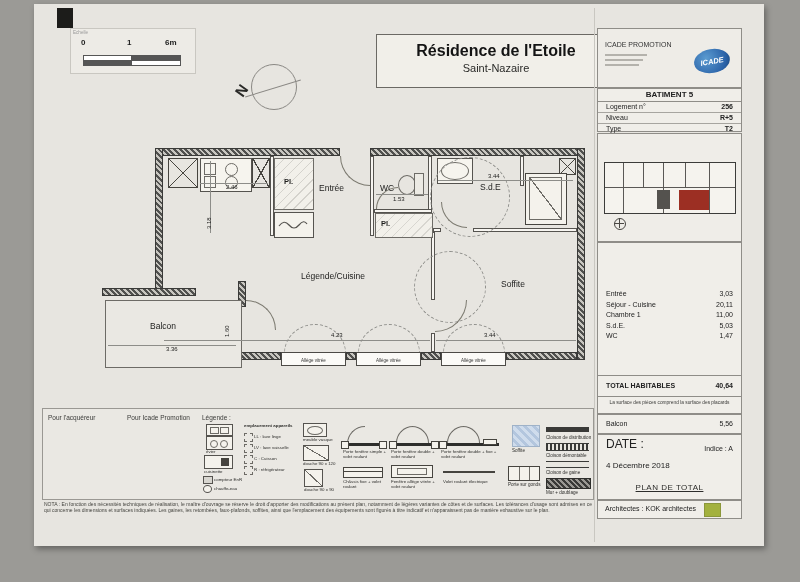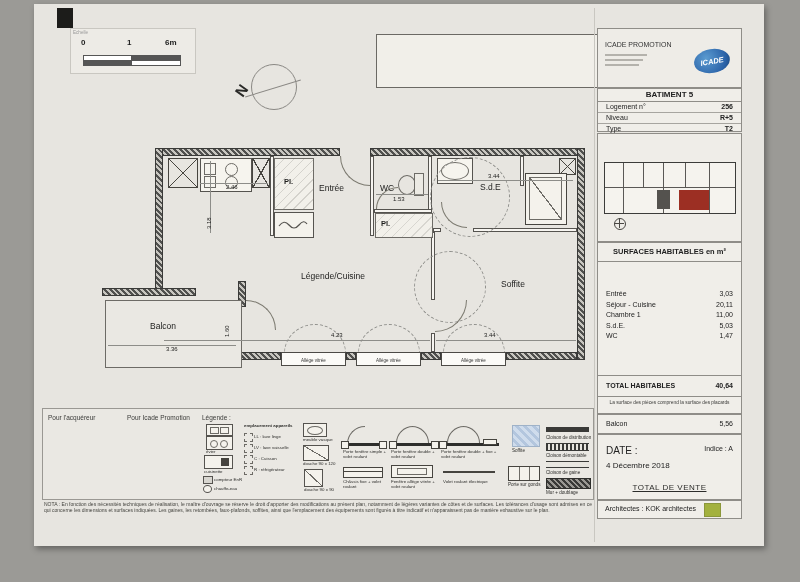--- a/index.html
+++ b/index.html
@@ -40,20 +40,22 @@
   <div class="a" style="left:60px;top:26px;width:48px;height:4px;background:#555;border:1px solid #555"></div>
   <div class="a" style="left:12px;top:31px;width:48px;height:4px;background:#555;border:1px solid #555"></div>
   <div class="a" style="left:60px;top:31px;width:48px;height:4px;background:#fff;border:1px solid #555"></div>
 </div>
 
 <div class="a" style="left:251px;top:64px;width:44px;height:44px;border:1px solid #8a8884;border-radius:50%"></div>
 <div class="a" style="left:244px;top:88px;width:58px;height:1px;background:#8a8884;transform:rotate(-17deg)"></div>
 <div class="a" style="left:236px;top:82px;font-size:15px;font-weight:bold;transform:rotate(-55deg);color:#2a2a28">N</div>
 
 <div class="a" style="left:376px;top:34px;width:238px;height:52px;border:1px solid #6b6964;background:#f1efe9;text-align:center">
+  <div style="font-size:16px;font-weight:bold;margin-top:7px;color:#141414">Résidence de l'Etoile</div>
+  <div style="font-size:11px;margin-top:2px;color:#2a2a28">Saint-Nazaire</div>
 </div>
 
 <div class="a bx" style="left:597px;top:28px;width:143px;height:58px">
   <div class="a" style="left:7px;top:12px;font-size:7px;color:#333">ICADE PROMOTION</div>
   <div class="a" style="left:7px;top:25px;width:42px;height:2px;background:#b4b2ac"></div>
   <div class="a" style="left:7px;top:30px;width:38px;height:2px;background:#b4b2ac"></div>
   <div class="a" style="left:7px;top:35px;width:34px;height:2px;background:#b4b2ac"></div>
   <div class="a" style="left:96px;top:20px;width:36px;height:24px;border-radius:50%;background:radial-gradient(circle at 35% 35%,#5b9bd0,#2a62a8 70%,#17406e);transform:rotate(-10deg);display:flex;align-items:center;justify-content:center">
     <span style="color:#fff;font-size:7.5px;font-weight:bold;font-style:italic">ICADE</span>
   </div>
@@ -86,21 +88,20 @@
     <div class="a" style="left:52px;top:27px;width:13px;height:19px;background:#54524e"></div>
     <div class="a" style="left:74px;top:27px;width:30px;height:20px;background:#9c2f23"></div>
   </div>
   <div class="a" style="left:16px;top:84px;width:10px;height:10px;border:1px solid #4a4844;border-radius:50%">
     <div class="a" style="left:4px;top:-1px;width:1px;height:10px;background:#4a4844"></div>
     <div class="a" style="left:-1px;top:4px;width:10px;height:1px;background:#4a4844"></div>
   </div>
 </div>
 
 <div class="a bx" style="left:597px;top:242px;width:143px;height:170px;background:#f0eee9">
-  <div style="font-size:7.5px;font-weight:bold;text-align:center;line-height:18px;border-bottom:1px solid #8f8d88">SURFACES HABITABLES en m²</div>
   <div class="a" style="left:0;top:46px;width:100%">
     <div class="srow">
         <span>Entrée</span>
         <span>3,03</span>
       </div>
     <div class="srow">
         <span>Séjour - Cuisine</span>
         <span>20,11</span>
       </div>
     <div class="srow">
@@ -126,24 +127,24 @@
 </div>
 
 <div class="a bx" style="left:597px;top:414px;width:143px;height:18px;background:#f0eee9">
   <div class="srow" style="line-height:17px">
       <span>Balcon</span>
       <span>5,56</span>
     </div>
 </div>
 
 <div class="a bx" style="left:597px;top:434px;width:143px;height:64px;background:#f0eee9">
-  <div class="a" style="left:8px;top:10px;font-size:10px">DATE :</div>
+  <div class="a" style="left:8px;top:2px;font-size:12px">DATE :</div>
   <div class="a" style="right:8px;top:10px;font-size:7px">Indice : A</div>
   <div class="a" style="left:8px;top:26px;font-size:8px">4 Décembre 2018</div>
-  <div class="a" style="left:0;top:48px;width:100%;text-align:center;font-size:8px;letter-spacing:.5px;text-decoration:underline;color:#2c2c2a">TOTAL DE VENTE</div>
+  <div class="a" style="left:0;top:48px;width:100%;text-align:center;font-size:8px;letter-spacing:.5px;text-decoration:underline;color:#2c2c2a">PLAN DE TOTAL</div>
 </div>
 
 <div class="a bx" style="left:597px;top:500px;width:143px;height:17px;background:#f0eee9">
   <div class="a" style="left:7px;top:4px;font-size:7px">Architectes : KOK architectes</div>
   <div class="a" style="left:106px;top:2px;width:15px;height:12px;background:#a3b13e;border:1px solid #8b973a"></div>
 </div>
 
 <div class="a" style="left:88px;top:133px;width:512px;height:268px">
 
   <div class="a wall" style="left:67px;top:15px;width:185px;height:8px"></div>

